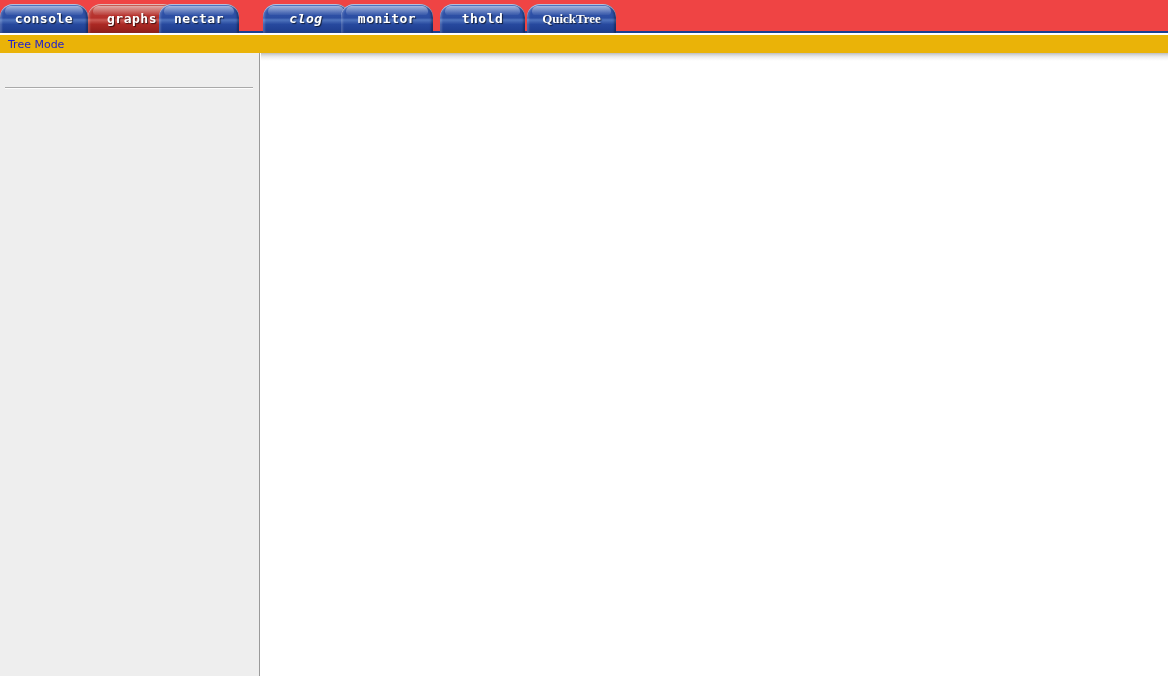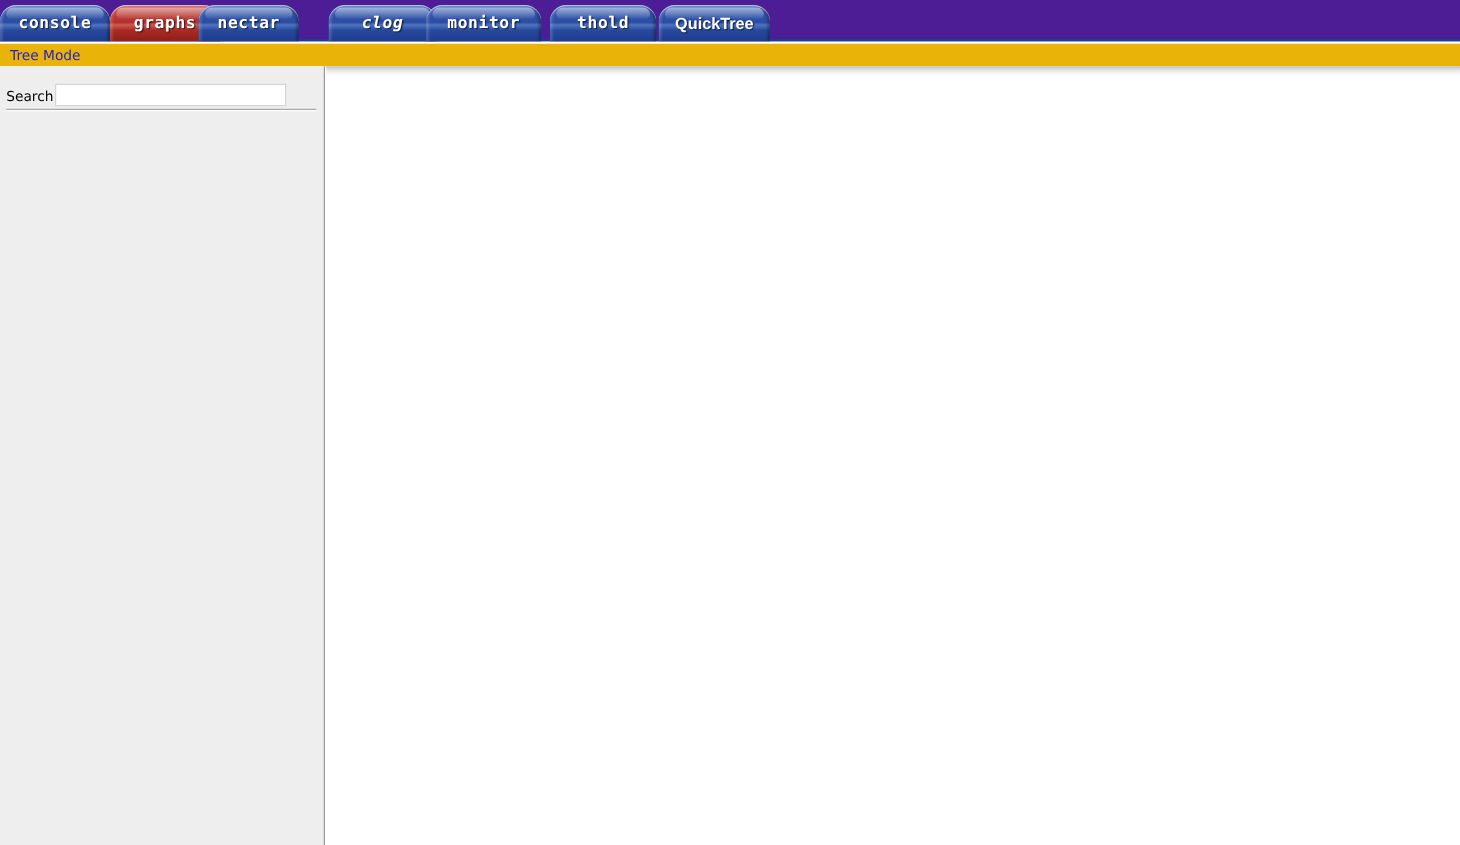--- a/index.html
+++ b/index.html
@@ -16,21 +16,21 @@
     color: #000000;
   }
 
   
   #tabbar {
     position: absolute;
     left: 0;
     top: 0;
     width: 1168px;
     height: 33px;
-    background: #4c1d95;
+    background: #ef4444;
     border-bottom: 2px solid #1b3f8f;
     box-sizing: border-box;
   }
   .tab {
     position: absolute;
     top: 4px;
     height: 29px;
     border-radius: 13px 13px 0 0;
     box-sizing: border-box;
     cursor: pointer;
@@ -79,21 +79,21 @@
     color: #ffffff;
     font-family: "DejaVu Sans Mono", monospace;
     font-size: 13px;
     font-weight: bold;
     letter-spacing: 0.5px;
     text-shadow: 1px 1px 1px rgba(0,0,0,0.65);
     white-space: nowrap;
     pointer-events: none;
   }
   .tab.prop .lbl {
-    font-family: Liberation Sans, sans-serif;
+    font-family: Liberation Serif, serif;
     font-size: 13px;
     letter-spacing: 0;
   }
 
   
   #modebar {
     position: absolute;
     left: 0;
     top: 35px;
     width: 1168px;
@@ -234,24 +234,20 @@
   </div>
 
 </div>
 
 <div id="modebar">
   <a class="link" href="#">Tree Mode</a>
 </div>
 
 <div id="sidebar">
 
-  <div id="searchrow">
-    <span class="slabel">Search</span>
-    <input type="text" id="searchfield" placeholder="" style="">
-  </div>
 
   <div class="hr"></div>
 
   <div id="treelist"></div>
 
 </div>
 
 <div id="content">
   <div class="topshade"></div>
   <div class="canvas"></div>

